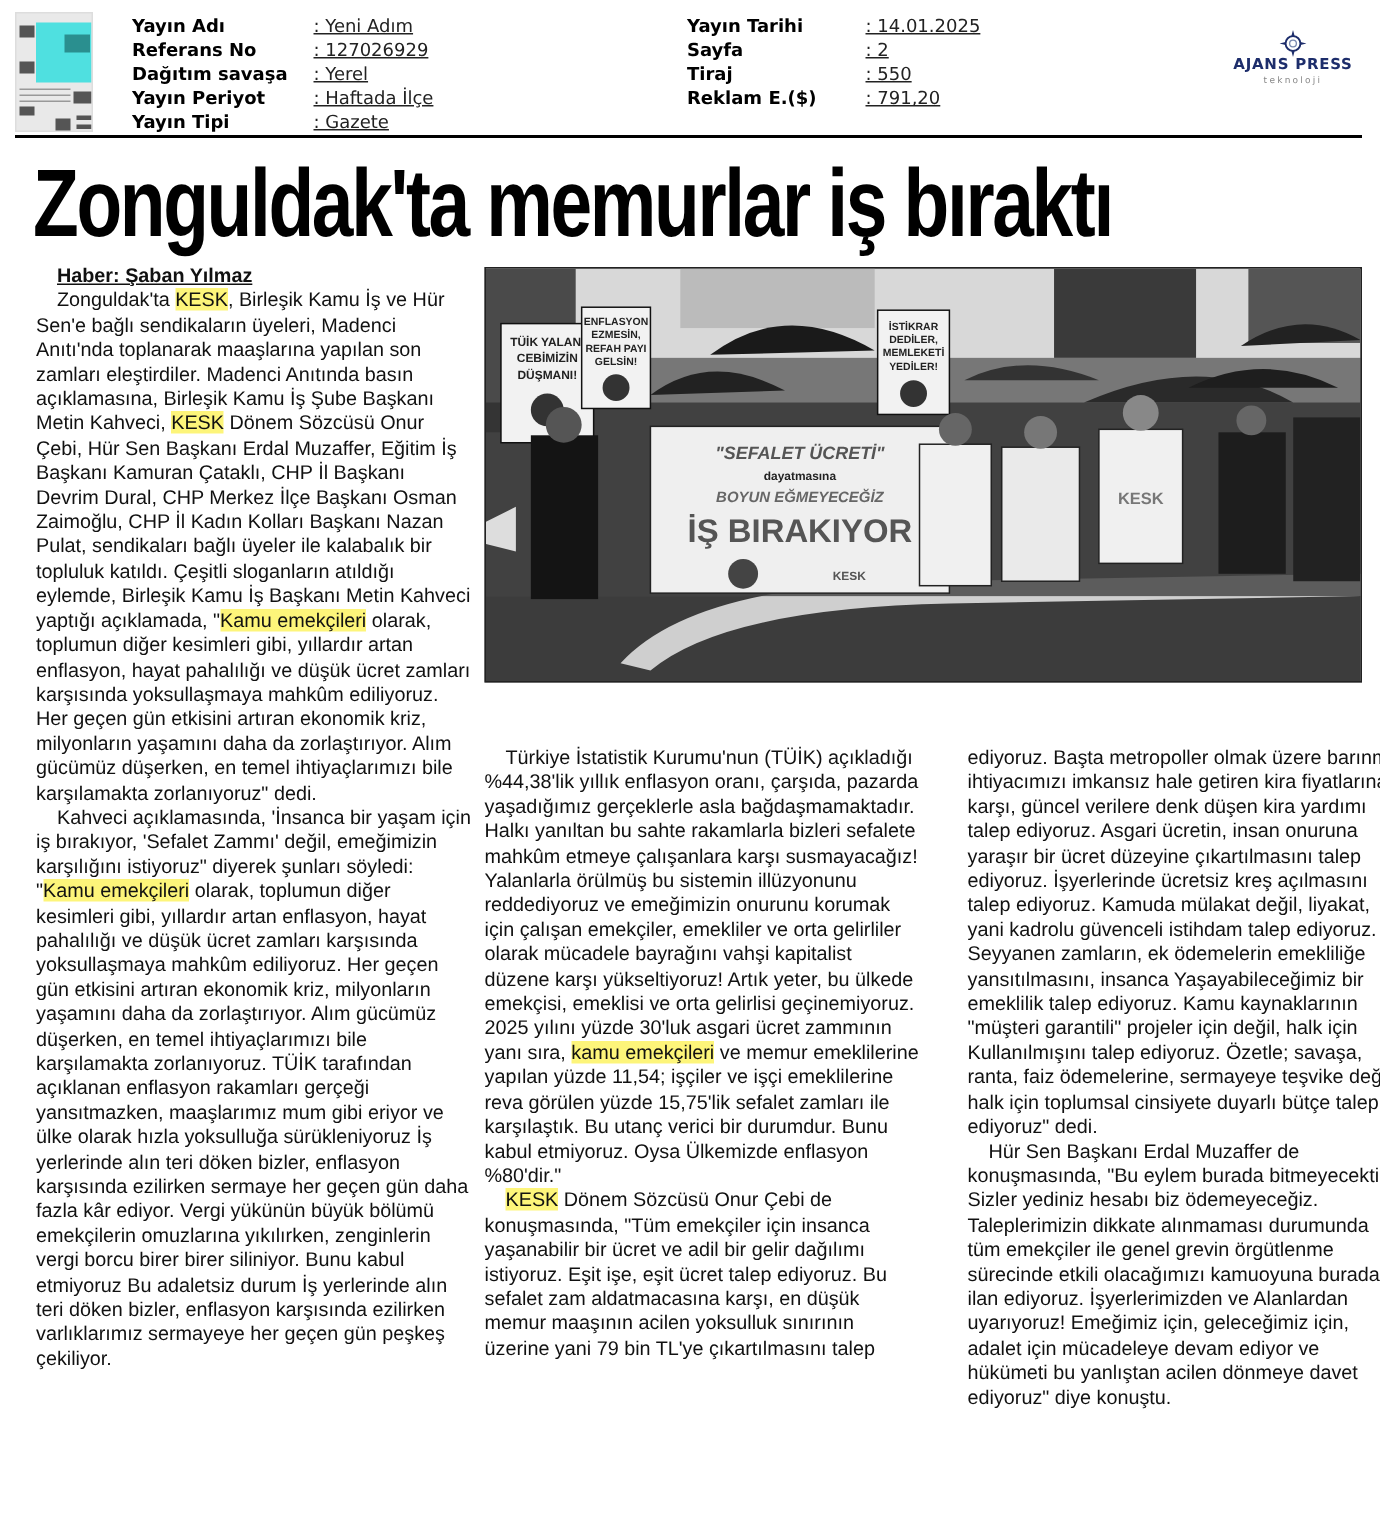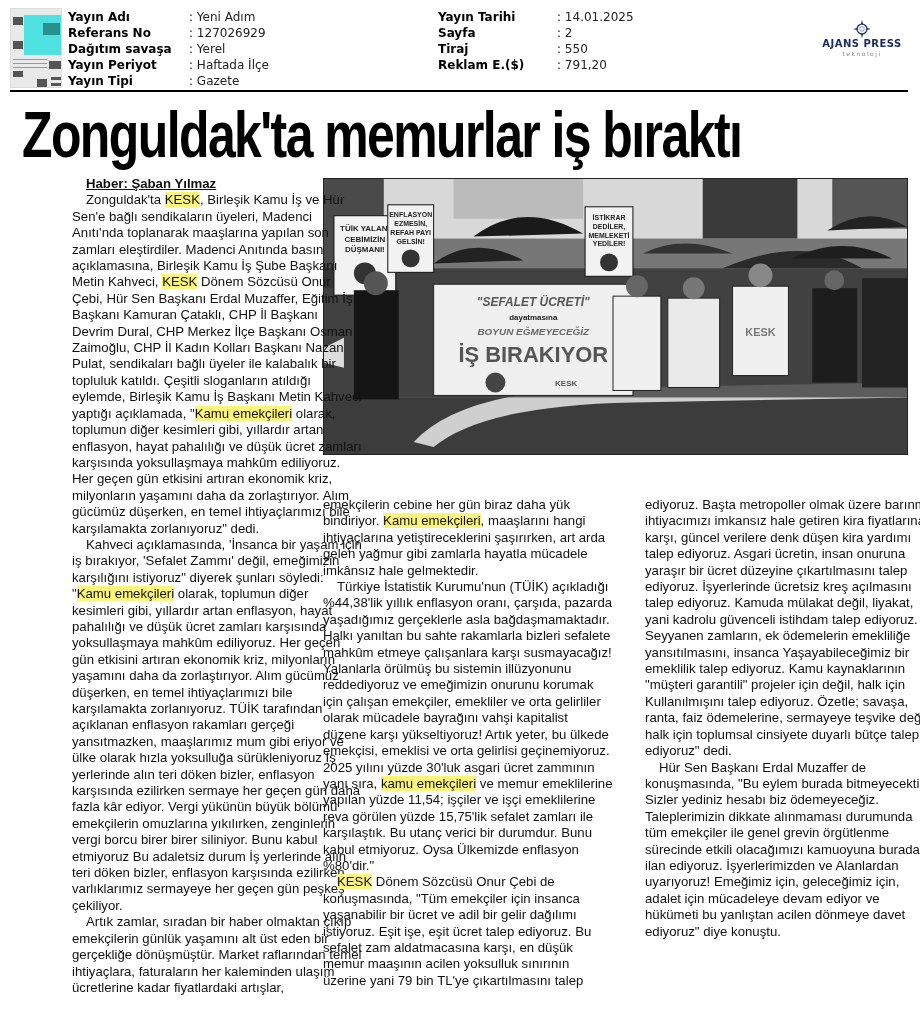--- a/index.html
+++ b/index.html
@@ -8,47 +8,47 @@
 
     
     .thumb { position: absolute; left: 10px; top: 8px; width: 52px; height: 80px; background: #e9e9e9; overflow: hidden; border: 1px solid #ddd; }
     .thumb .cyan { position: absolute; left: 13px; top: 6px; width: 37px; height: 40px; background: #4fe0e0; }
     .thumb .cyan-box { position: absolute; left: 32px; top: 14px; width: 17px; height: 12px; background: #2a8f8f; }
     .thumb .blk { position: absolute; background: #555; }
     .thumb .ln { position: absolute; left: 2px; height: 1px; background: #999; }
 
     .meta { position: absolute; top: 9px; font-family: "DejaVu Sans", sans-serif; font-size: 12px; line-height: 16px; }
     .meta .row { display: flex; height: 16px; white-space: nowrap; }
-    .meta .k { font-weight: bold; }
+    .meta .k { font-weight: bold; margin-left: 20px; }
     .meta-left { left: 68px; }
     .meta-left .k { width: 121px; }
     .meta-right { left: 438px; }
     .meta-right .k { width: 119px; }
-    .meta .v { color: #222; }
+    .meta .v { color: #222; text-decoration: underline; }
 
     .logo { position: absolute; left: 812px; top: 20px; width: 100px; height: 40px; text-align: center; }
     .logo .compass { display: block; margin: 0 auto; width: 18px; height: 18px; }
     .logo .brand { display: block; font-family: "DejaVu Sans", sans-serif; font-weight: bold; font-size: 10px; color: #1d2d6b; letter-spacing: 0.5px; line-height: 12px; }
     .logo .sub { display: block; font-family: "DejaVu Sans", sans-serif; font-size: 6px; color: #888; letter-spacing: 1.5px; line-height: 8px; }
 
     .rule { position: absolute; left: 10px; top: 90px; width: 898px; height: 2px; background: #000; }
 
     
     .headline { position: absolute; left: 22px; top: 96px; width: 890px; height: 78px; overflow: hidden; }
     .headline span { display: block; font-family: "Liberation Sans", sans-serif; font-weight: bold; font-size: 64px; line-height: 78px; letter-spacing: -2px; white-space: nowrap; transform: scaleX(0.78); transform-origin: left center; }
 
     
     .photo { position: absolute; left: 323px; top: 178px; width: 585px; height: 277px; background: #6a6a6a; overflow: hidden; border: 1px solid #222; }
     .photo svg { width: 100%; height: 100%; display: block; }
 
     
     .col { position: absolute; font-family: "Liberation Sans", sans-serif; font-size: 13.2px; line-height: 16.4px; color: #111; }
     .col p { text-indent: 0; }
     .col p.ind { text-indent: 14px; }
-    .col1 { left: 24px; top: 176px; width: 290px; margin-left: 48px; }
+    .col1 { left: 24px; top: 176px; width: 290px; }
     .col2 { left: 323px; top: 497px; width: 290px; }
     .col3 { left: 645px; top: 497px; width: 290px; }
     .byline { font-weight: bold; text-decoration: underline; padding-left: 14px; }
     .hl { background: #fdf57a; }
   </style>
 </head>
 <body>
 
 <div class="thumb">
   <div class="cyan"></div>
@@ -185,25 +185,23 @@
     <circle cx="512" cy="102" r="10" fill="#666"></circle>
     <rect x="540" y="100" width="45" height="110" fill="#222"></rect>
     <path d="M0,170 L20,160 L20,190 L0,185 Z" fill="#ddd"></path>
   </svg>
 </div>
 
 <div class="col col1">
   <p class="byline">Haber: Şaban Yılmaz</p>
   <p class="ind"><span>Zonguldak'ta </span><span class="hl">KESK</span><span>, Birleşik Kamu İş ve Hür Sen'e bağlı sendikaların üyeleri, Madenci Anıtı'nda toplanarak maaşlarına yapılan son zamları eleştirdiler. Madenci Anıtında basın açıklamasına, Birleşik Kamu İş Şube Başkanı Metin Kahveci, </span><span class="hl">KESK</span><span> Dönem Sözcüsü Onur Çebi, Hür Sen Başkanı Erdal Muzaffer, Eğitim İş Başkanı Kamuran Çataklı, CHP İl Başkanı Devrim Dural, CHP Merkez İlçe Başkanı Osman Zaimoğlu, CHP İl Kadın Kolları Başkanı Nazan Pulat, sendikaları bağlı üyeler ile kalabalık bir topluluk katıldı. Çeşitli sloganların atıldığı eylemde, Birleşik Kamu İş Başkanı Metin Kahveci yaptığı açıklamada, "</span><span class="hl">Kamu emekçileri</span><span> olarak, toplumun diğer kesimleri gibi, yıllardır artan enflasyon, hayat pahalılığı ve düşük ücret zamları karşısında yoksullaşmaya mahkûm ediliyoruz. Her geçen gün etkisini artıran ekonomik kriz, milyonların yaşamını daha da zorlaştırıyor. Alım gücümüz düşerken, en temel ihtiyaçlarımızı bile karşılamakta zorlanıyoruz" dedi.</span></p>
   <p class="ind"><span>Kahveci açıklamasında, 'İnsanca bir yaşam için iş bırakıyor, 'Sefalet Zammı' değil, emeğimizin karşılığını istiyoruz" diyerek şunları söyledi: "</span><span class="hl">Kamu emekçileri</span><span> olarak, toplumun diğer kesimleri gibi, yıllardır artan enflasyon, hayat pahalılığı ve düşük ücret zamları karşısında yoksullaşmaya mahkûm ediliyoruz. Her geçen gün etkisini artıran ekonomik kriz, milyonların yaşamını daha da zorlaştırıyor. Alım gücümüz düşerken, en temel ihtiyaçlarımızı bile karşılamakta zorlanıyoruz. TÜİK tarafından açıklanan enflasyon rakamları gerçeği yansıtmazken, maaşlarımız mum gibi eriyor ve ülke olarak hızla yoksulluğa sürükleniyoruz İş yerlerinde alın teri döken bizler, enflasyon karşısında ezilirken sermaye her geçen gün daha fazla kâr ediyor. Vergi yükünün büyük bölümü emekçilerin omuzlarına yıkılırken, zenginlerin vergi borcu birer birer siliniyor. Bunu kabul etmiyoruz Bu adaletsiz durum İş yerlerinde alın teri döken bizler, enflasyon karşısında ezilirken varlıklarımız sermayeye her geçen gün peşkeş çekiliyor.</span></p>
-  <p class="ind">Artık zamlar, sıradan bir haber olmaktan çıkıp emekçilerin günlük yaşamını alt üst eden bir gerçekliğe dönüşmüştür. Market raflarından temel ihtiyaçlara, faturaların her kaleminden ulaşım ücretlerine kadar fiyatlardaki artışlar,</p>
 </div>
 
 <div class="col col2">
-  <p><span>emekçilerin cebine her gün biraz daha yük bindiriyor. </span><span class="hl">Kamu emekçileri</span><span>, maaşlarını hangi ihtiyaçlarına yetiştireceklerini şaşırırken, art arda gelen  yağmur gibi zamlarla hayatla  mücadele imkânsız hale gelmektedir.</span></p>
   <p class="ind"><span>Türkiye İstatistik Kurumu'nun (TÜİK) açıkladığı %44,38'lik yıllık enflasyon oranı, çarşıda, pazarda yaşadığımız gerçeklerle asla bağdaşmamaktadır. Halkı yanıltan bu sahte rakamlarla bizleri sefalete mahkûm etmeye çalışanlara karşı susmayacağız! Yalanlarla örülmüş bu sistemin illüzyonunu reddediyoruz ve emeğimizin onurunu korumak için çalışan emekçiler, emekliler ve   orta gelirliler olarak mücadele bayrağını vahşi kapitalist   düzene karşı yükseltiyoruz! Artık yeter, bu ülkede emekçisi, emeklisi ve orta gelirlisi geçinemiyoruz. 2025 yılını yüzde 30'luk asgari ücret zammının yanı sıra, </span><span class="hl">kamu emekçileri</span><span> ve memur emeklilerine yapılan yüzde 11,54; işçiler ve işçi emeklilerine reva görülen yüzde 15,75'lik sefalet zamları ile  karşılaştık.  Bu utanç verici bir durumdur.  Bunu kabul etmiyoruz. Oysa Ülkemizde enflasyon  %80'dir."</span></p>
   <p class="ind"><span class="hl">KESK</span><span> Dönem Sözcüsü Onur Çebi de konuşmasında, "Tüm emekçiler için insanca yaşanabilir bir ücret ve adil bir gelir dağılımı istiyoruz. Eşit işe, eşit ücret talep ediyoruz. Bu sefalet zam aldatmacasına karşı, en düşük memur maaşının acilen yoksulluk sınırının üzerine yani 79 bin TL'ye çıkartılmasını talep</span></p>
 </div>
 
 <div class="col col3">
   <p>ediyoruz. Başta metropoller olmak üzere barınma ihtiyacımızı imkansız hale getiren kira fiyatlarına karşı, güncel verilere denk düşen kira yardımı talep ediyoruz. Asgari ücretin, insan onuruna yaraşır bir ücret düzeyine çıkartılmasını talep ediyoruz. İşyerlerinde ücretsiz kreş açılmasını talep ediyoruz. Kamuda mülakat değil, liyakat, yani kadrolu güvenceli istihdam talep ediyoruz. Seyyanen zamların, ek ödemelerin emekliliğe yansıtılmasını, insanca Yaşayabileceğimiz bir  emeklilik talep ediyoruz. Kamu kaynaklarının "müşteri garantili" projeler için değil, halk için Kullanılmışını talep ediyoruz. Özetle; savaşa, ranta, faiz ödemelerine, sermayeye teşvike değil, halk için toplumsal cinsiyete duyarlı bütçe talep ediyoruz" dedi.</p>
   <p class="ind">Hür Sen Başkanı Erdal Muzaffer de konuşmasında, "Bu eylem burada bitmeyecektir. Sizler yediniz hesabı biz ödemeyeceğiz. Taleplerimizin dikkate alınmaması durumunda tüm emekçiler ile genel grevin örgütlenme sürecinde etkili olacağımızı kamuoyuna buradan ilan ediyoruz. İşyerlerimizden ve Alanlardan uyarıyoruz! Emeğimiz için, geleceğimiz için, adalet için mücadeleye devam ediyor ve hükümeti bu yanlıştan acilen dönmeye davet ediyoruz" diye konuştu.</p>
 </div>
 
 </body></html>

